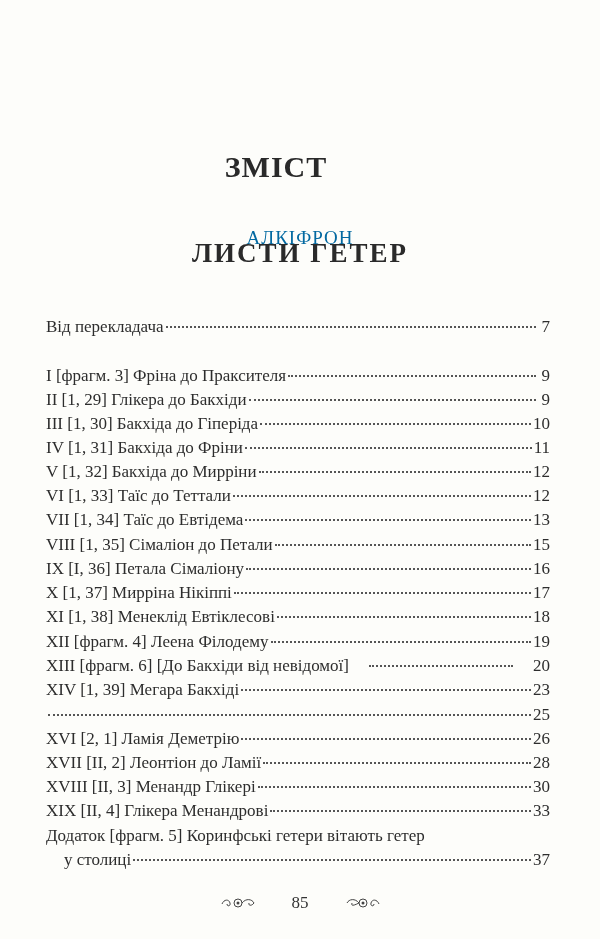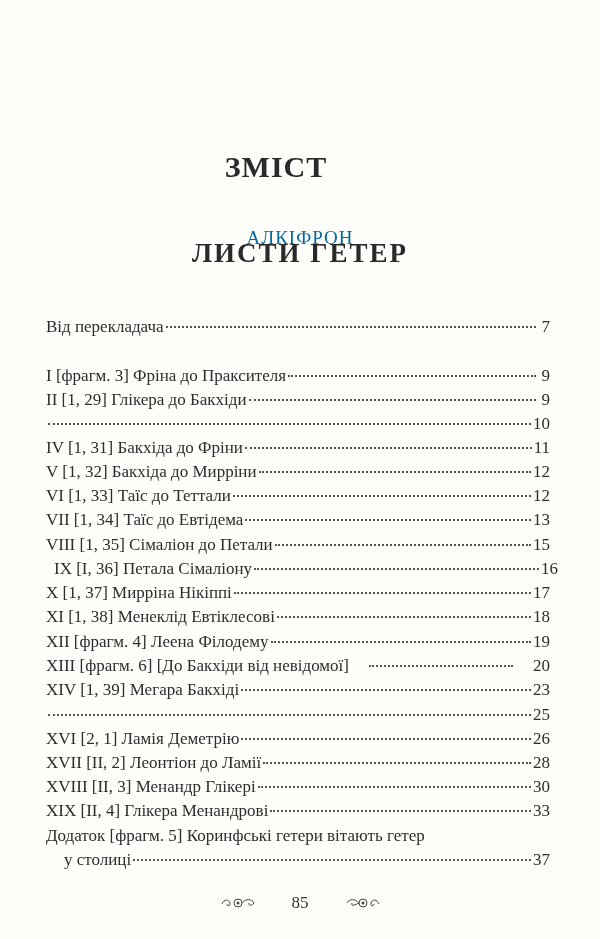--- a/index.html
+++ b/index.html
@@ -73,20 +73,21 @@
       <span class="label">I [фрагм. 3] Фріна до Праксителя</span>
       <span class="leader"></span>
       <span class="pg">9</span>
     </div>
     <div class="entry" style="top:388px;">
       <span class="label">II [1, 29] Глікера до Бакхіди</span>
       <span class="leader"></span>
       <span class="pg">9</span>
     </div>
     <div class="entry" style="top:412px;">
+      <span class="label">III [1, 30] Бакхіда до Гіперіда</span>
       <span class="leader"></span>
       <span class="pg">10</span>
     </div>
     <div class="entry" style="top:436px;">
       <span class="label">IV [1, 31] Бакхіда до Фріни</span>
       <span class="leader"></span>
       <span class="pg">11</span>
     </div>
     <div class="entry" style="top:460px;">
       <span class="label">V [1, 32] Бакхіда до Мирріни</span>
@@ -101,21 +102,21 @@
     <div class="entry" style="top:508px;">
       <span class="label">VII [1, 34] Таїс до Евтідема</span>
       <span class="leader"></span>
       <span class="pg">13</span>
     </div>
     <div class="entry" style="top:533px;">
       <span class="label">VIII [1, 35] Сімаліон до Петали</span>
       <span class="leader"></span>
       <span class="pg">15</span>
     </div>
-    <div class="entry" style="top:557px;margin-left:8px;">
+    <div class="entry" style="top:557px;">
       <span class="label">IX [I, 36] Петала Сімаліону</span>
       <span class="leader"></span>
       <span class="pg">16</span>
     </div>
     <div class="entry" style="top:581px;">
       <span class="label">X [1, 37] Мирріна Нікіппі</span>
       <span class="leader"></span>
       <span class="pg">17</span>
     </div>
     <div class="entry" style="top:605px;">

